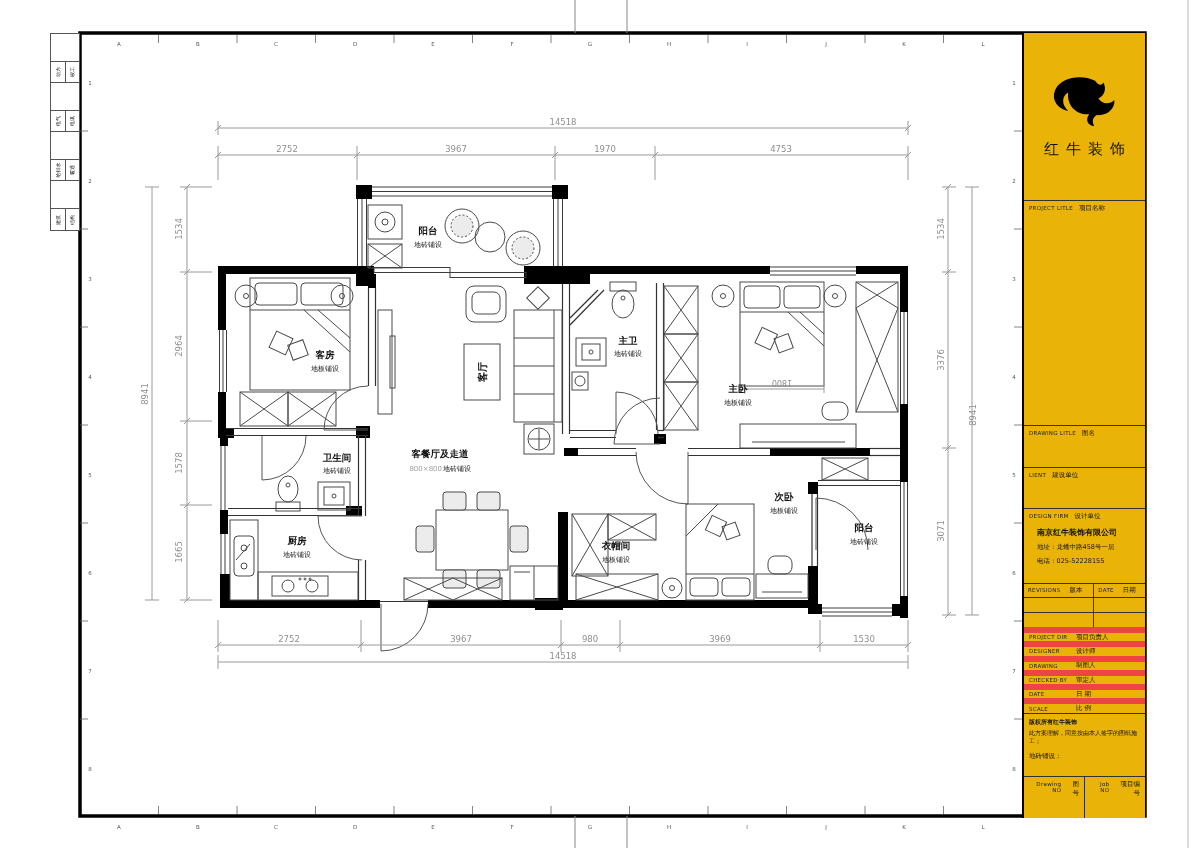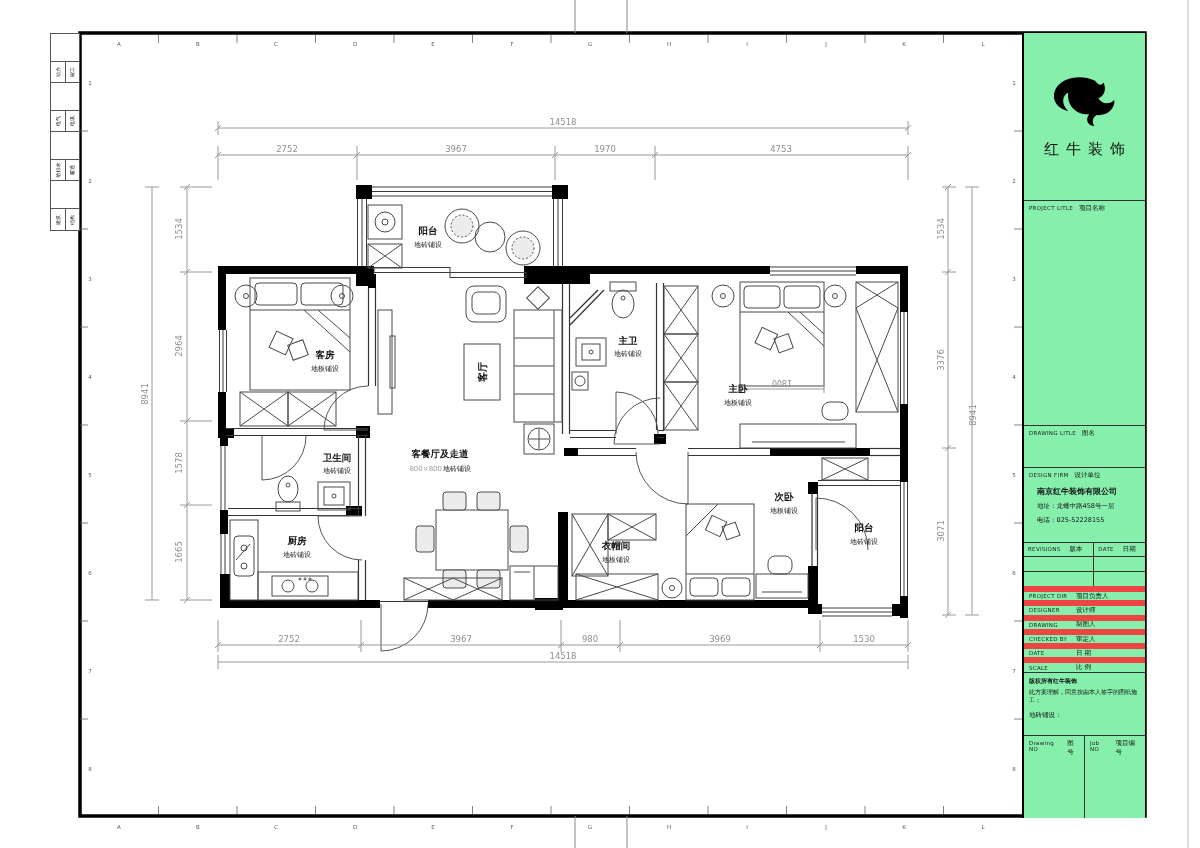--- a/index.html
+++ b/index.html
@@ -3,27 +3,27 @@
 <meta charset="utf-8">
 <style>
   html,body{margin:0;padding:0;background:#f2f2f2;}
   .page{position:relative;width:1200px;height:848px;background:#fff;overflow:hidden;
         font-family:"DejaVu Sans",sans-serif;color:#111;}
   .plan-svg{position:absolute;left:0;top:0;}
 
   
   .tb{position:absolute;left:1022px;top:33px;width:123px;height:785px;
       border-left:2px solid #000;box-sizing:border-box;display:flex;flex-direction:column;
-      background:#86efac;}
+      background:#eab308;}
   .tb-logo{height:167px;box-sizing:border-box;display:flex;flex-direction:column;
            align-items:center;justify-content:center;gap:14px;}
   .brand{font-family:"DejaVu Serif",serif;font-size:15px;letter-spacing:7px;
          padding-left:7px;color:#111;white-space:nowrap;}
   .tb-sec{box-sizing:border-box;border-top:1px solid #333;padding:3px 5px;}
-  .sec-label{display:flex;gap:6px;align-items:baseline;}
+  .sec-label{display:flex;gap:6px;align-items:baseline;text-align:right;}
   .en{font-size:5.5px;color:#222;letter-spacing:.3px;}
   .cn{font-size:6.5px;color:#111;}
   .tb-project{height:225px;}
   .tb-drawing{height:42px;}
   .tb-client{height:41px;}
   .tb-firm{height:75px;}
   .firm-name{font-size:8px;font-weight:bold;margin:6px 0 0 8px;}
   .firm-line{font-size:6.5px;margin:5px 0 0 8px;}
   .tb-rev{height:44px;border-top:1px solid #333;box-sizing:border-box;
           display:grid;grid-template-columns:1fr .72fr;grid-template-rows:14px 15px 15px;}
@@ -622,20 +622,26 @@
     </div>
   </div>
 
   <div class="tb-sec tb-drawing">
     <div class="sec-label">
       <span class="en">DRAWING LITLE</span>
       <span class="cn">图名</span>
     </div>
   </div>
 
+  <div class="tb-sec tb-client">
+    <div class="sec-label">
+      <span class="en">LIENT</span>
+      <span class="cn">建设单位</span>
+    </div>
+  </div>
 
   <div class="tb-sec tb-firm">
     <div class="sec-label">
       <span class="en">DESIGN FIRM</span>
       <span class="cn">设计单位</span>
     </div>
     <div class="firm-name">南京红牛装饰有限公司</div>
     <div class="firm-line">地址：龙蟠中路458号一层</div>
     <div class="firm-line">电话：025-52228155</div>
   </div>

